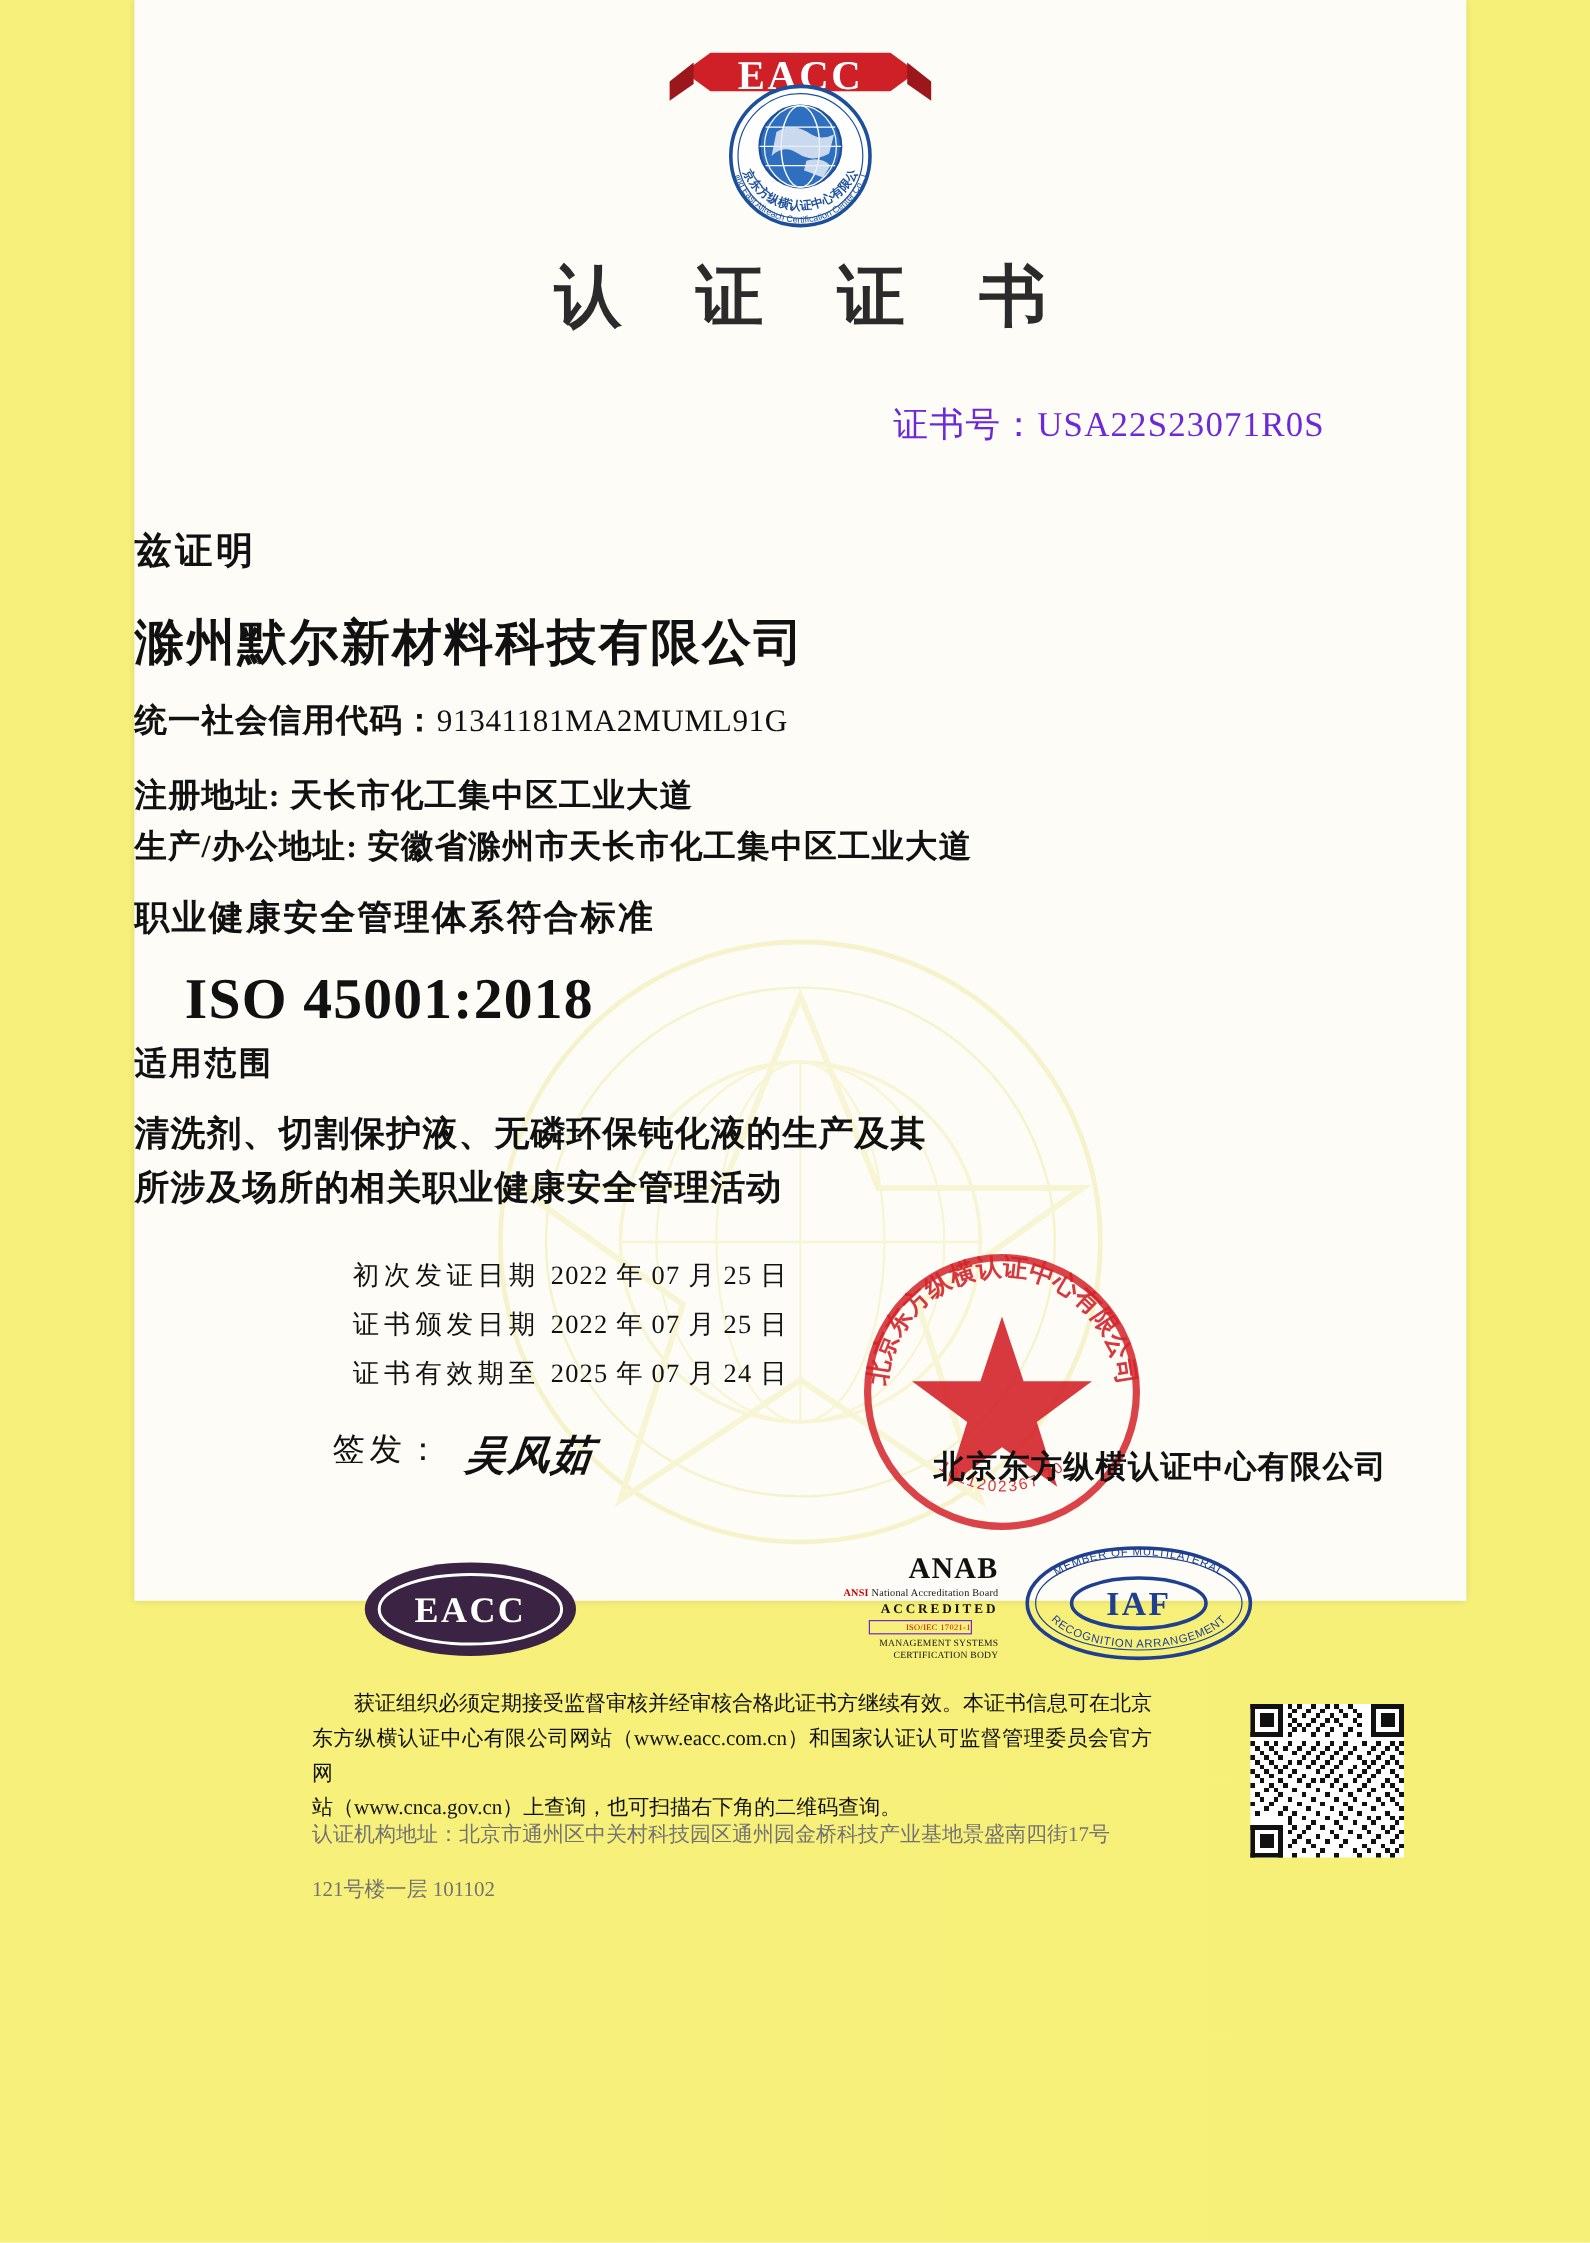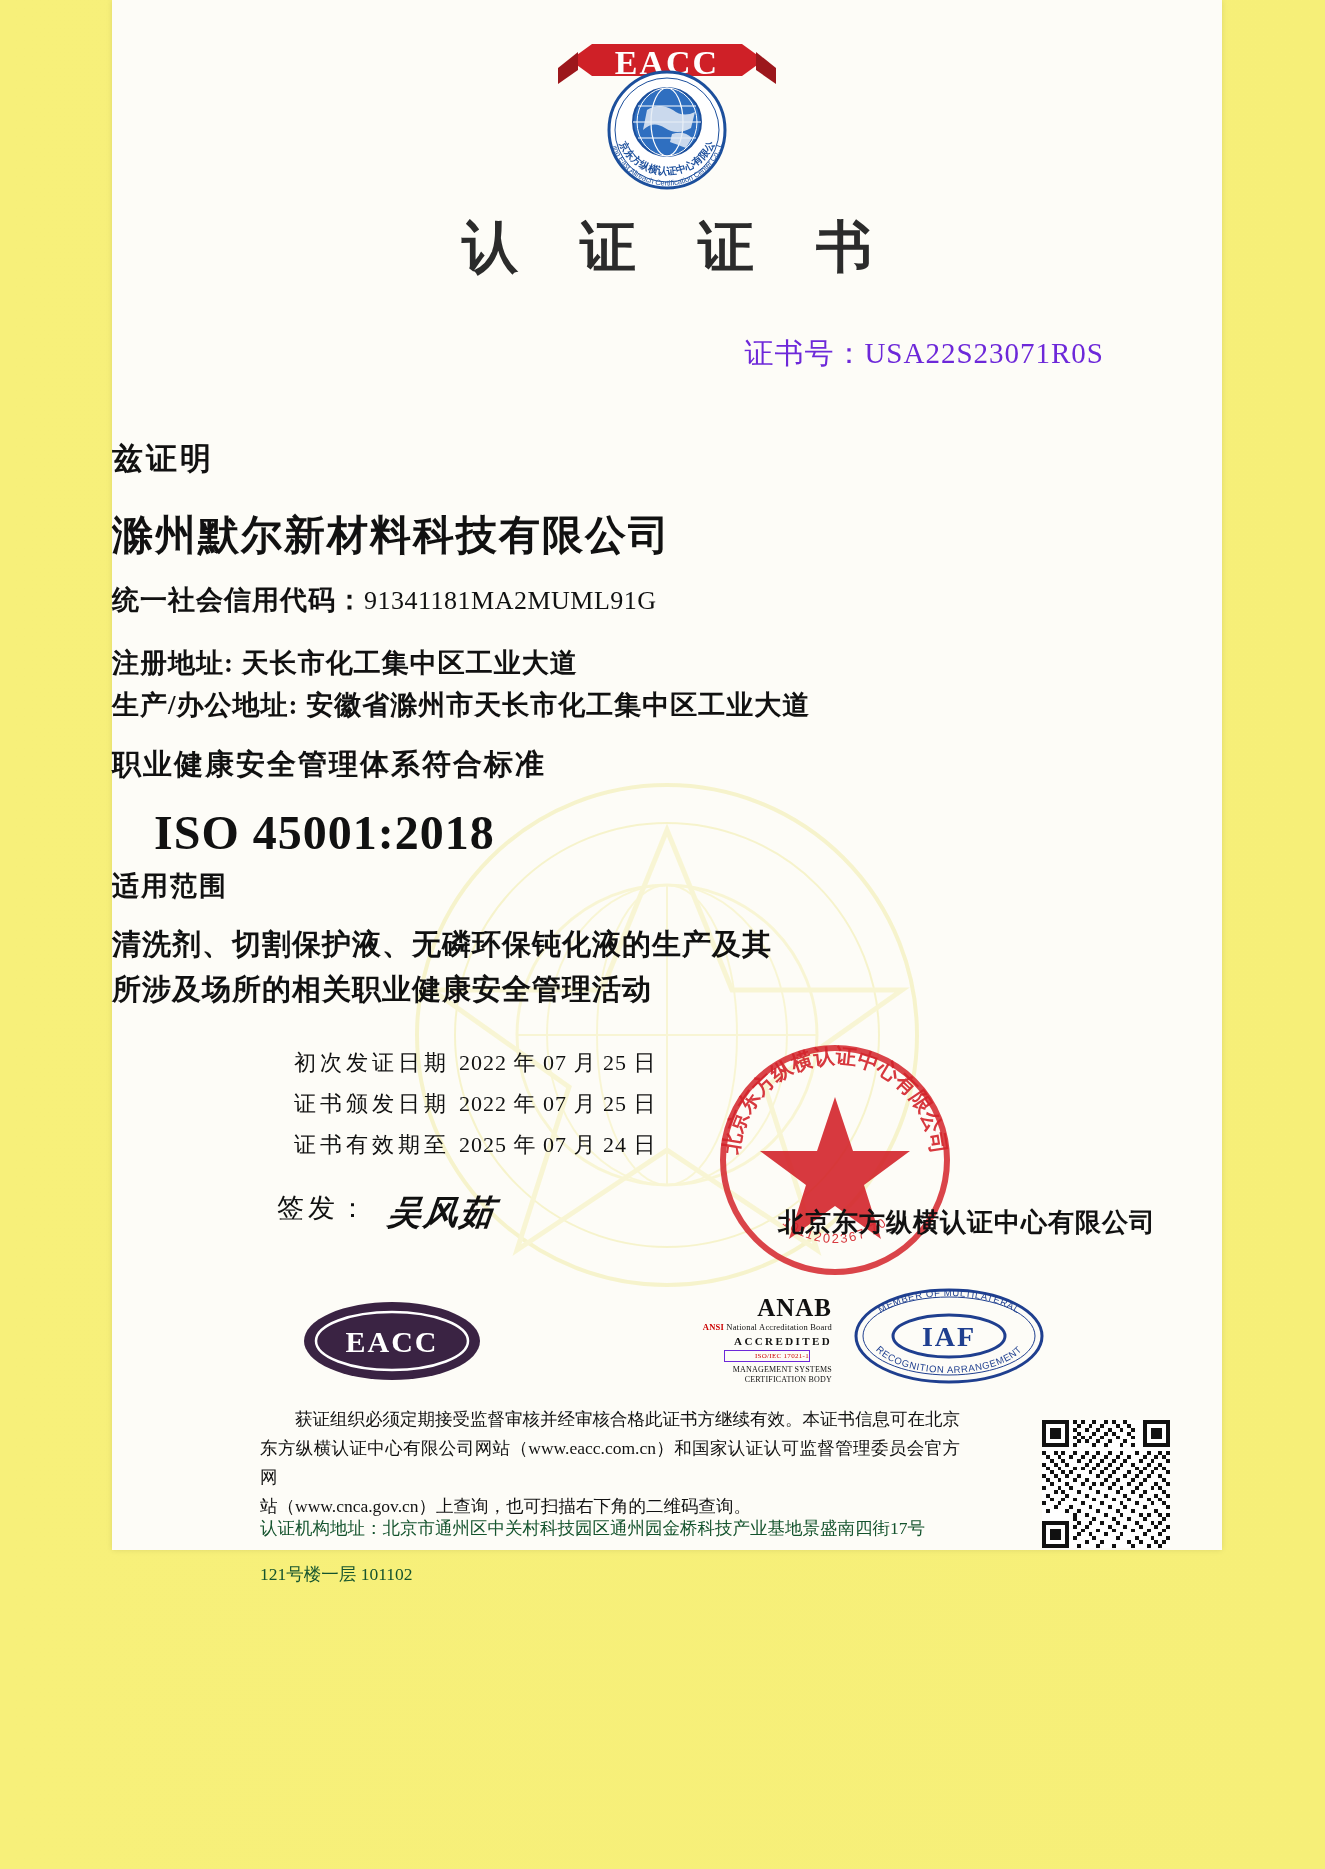--- a/index.html
+++ b/index.html
@@ -19,21 +19,21 @@
     height: 1869px;
     background: #f5ee72;
     background: linear-gradient(90deg,#f7f07a 0%, #f6ef78 100%);
     overflow: hidden;
   }
   .paper {
     position: absolute;
     left: 112px;
     top: 0px;
     width: 1110px;
-    height: 1550px;
+    height: 1334px;
     background: #fdfcf7;
     box-shadow: 0 0 6px rgba(0,0,0,0.10);
   }
   
   .watermark {
     position: absolute;
     left: 50%;
     top: 735px;
     transform: translateX(-50%);
     width: 600px;
@@ -297,21 +297,21 @@
     height: 128px;
   }
 
   .addr-note {
     position: absolute;
     left: 148px;
     top: 1496px;
     width: 720px;
     font-size: 17.5px;
     line-height: 1.65;
-    color: #14532d;
+    color: #737373;
   }
 </style>
 </head>
 <body>
 
 <div class="page">
   <div class="paper">
 
     <div class="watermark">
       <svg viewBox="0 0 600 600" width="600" height="600" aria-hidden="true">

